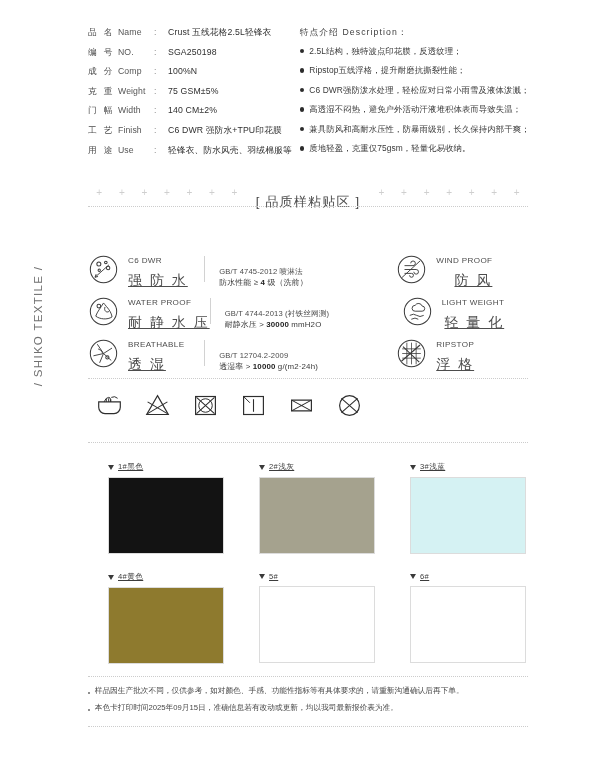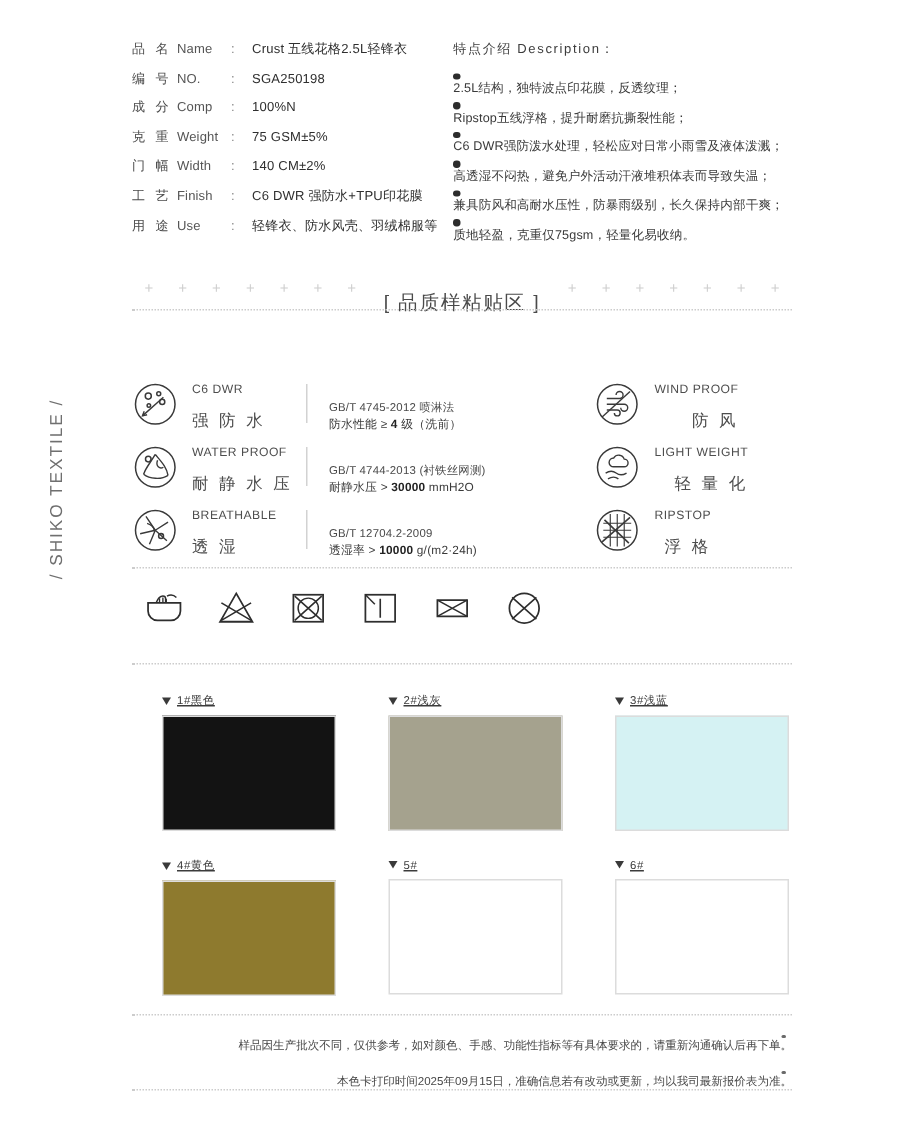--- a/index.html
+++ b/index.html
@@ -93,21 +93,20 @@
     letter-spacing: 1.1px;
     margin-bottom: 6.5px;
     white-space: nowrap;
   }
   .desc-row {
     display: flex;
     align-items: flex-start;
     height: 19.6px;
     font-size: 8.4px;
     white-space: nowrap;
-    flex-direction: column;
   }
   .bullet-dot {
     width: 4.6px;
     height: 4.6px;
     border-radius: 50%;
     background: #2c2c2c;
     margin-right: 5px;
     margin-top: 3px;
     flex: 0 0 auto;
   }
@@ -183,24 +182,25 @@
   .perf-names {
     line-height: 1.38;
   }
   .perf-en {
     font-size: 8.1px;
     color: #4d4d4d;
     letter-spacing: .35px;
     white-space: nowrap;
   }
   .perf-cn {
-    font-size: 11px;
+    font-size: 14px;
     color: #4d4d4d;
     letter-spacing: 2px;
     white-space: nowrap;
+    text-decoration: underline;
   }
   .perf-sep {
     width: 1px;
     height: 26px;
     background: #d2d2d2;
     margin-right: 14px;
     flex: 0 0 auto;
   }
   .perf-std {
     width: 155px;
@@ -272,27 +272,26 @@
 
   
   .notes {
     position: absolute;
     left: 0;
     top: 686px;
     width: 440px;
   }
   .note-row {
     display: flex;
-    align-items: flex-end;
+    align-items: center;
     font-size: 7.7px;
     color: #484848;
     line-height: 1.2;
     margin-bottom: 8px;
     white-space: nowrap;
-    flex-direction: column;
   }
   .note-dot {
     width: 2.2px; height: 2.2px;
     background: #6a6a6a;
     border-radius: 50%;
     margin: 4.2px 4.5px 0 0;
     flex: 0 0 auto;
   }
 </style>
 </head>

